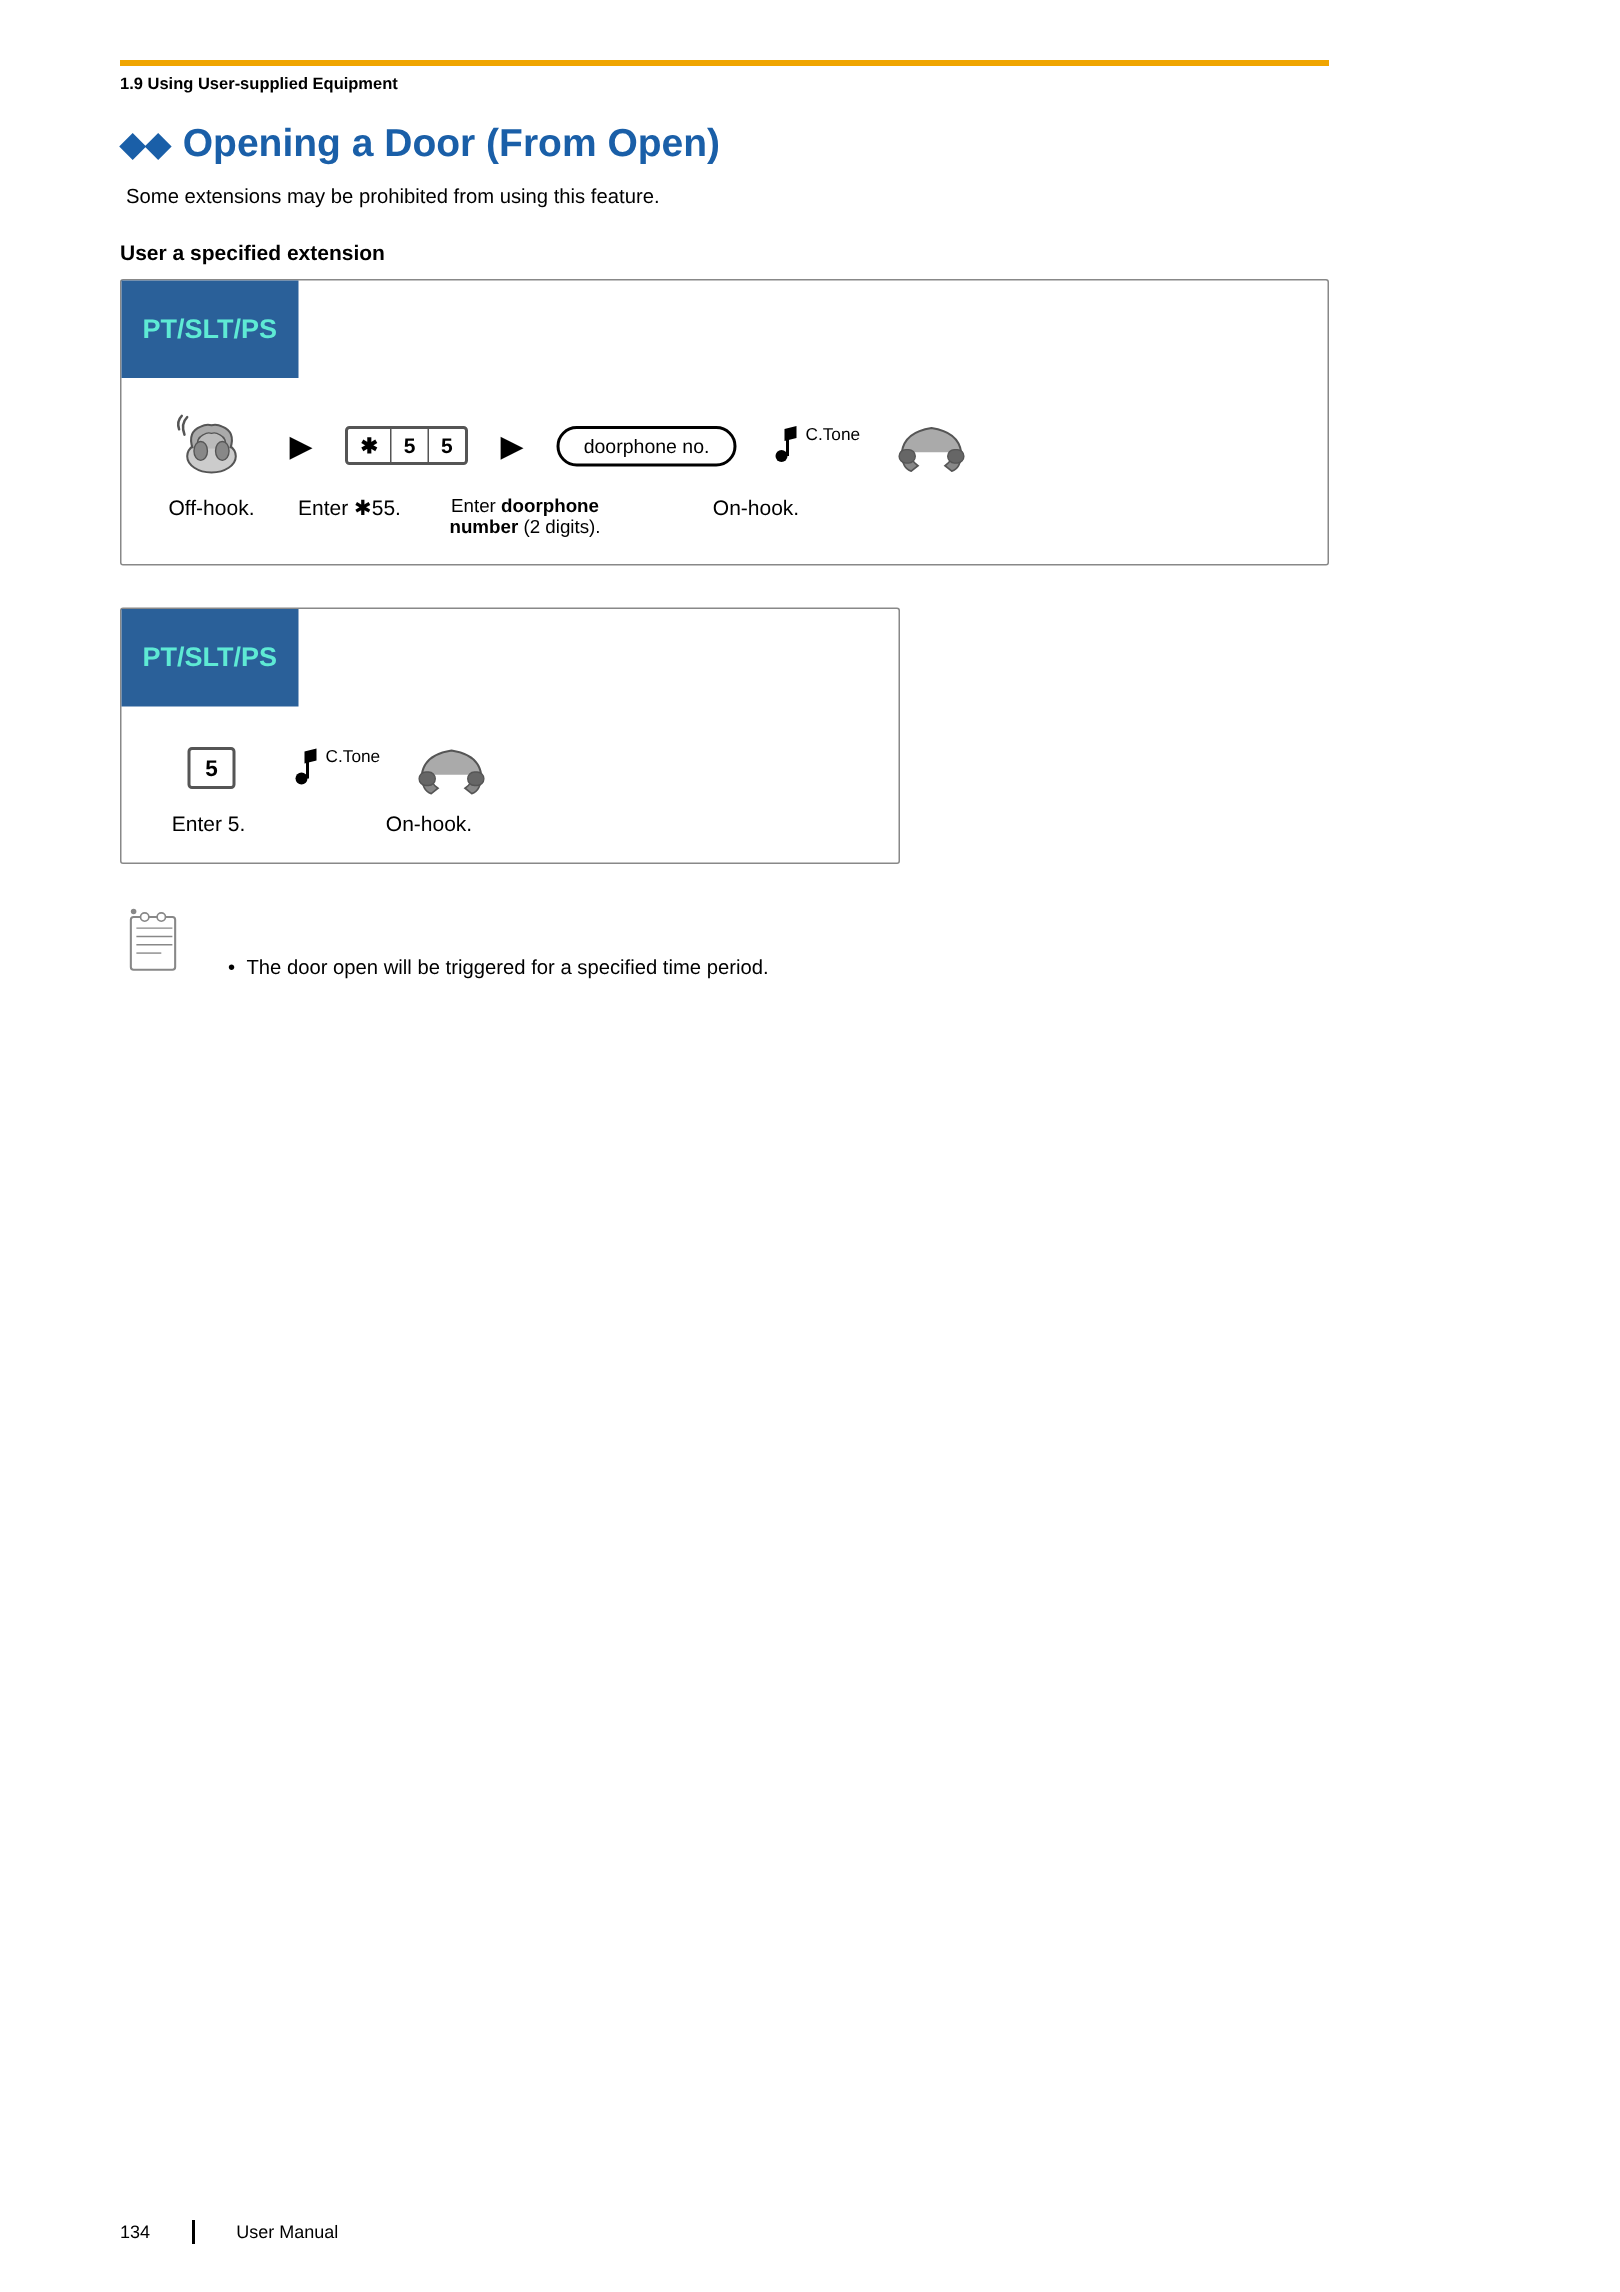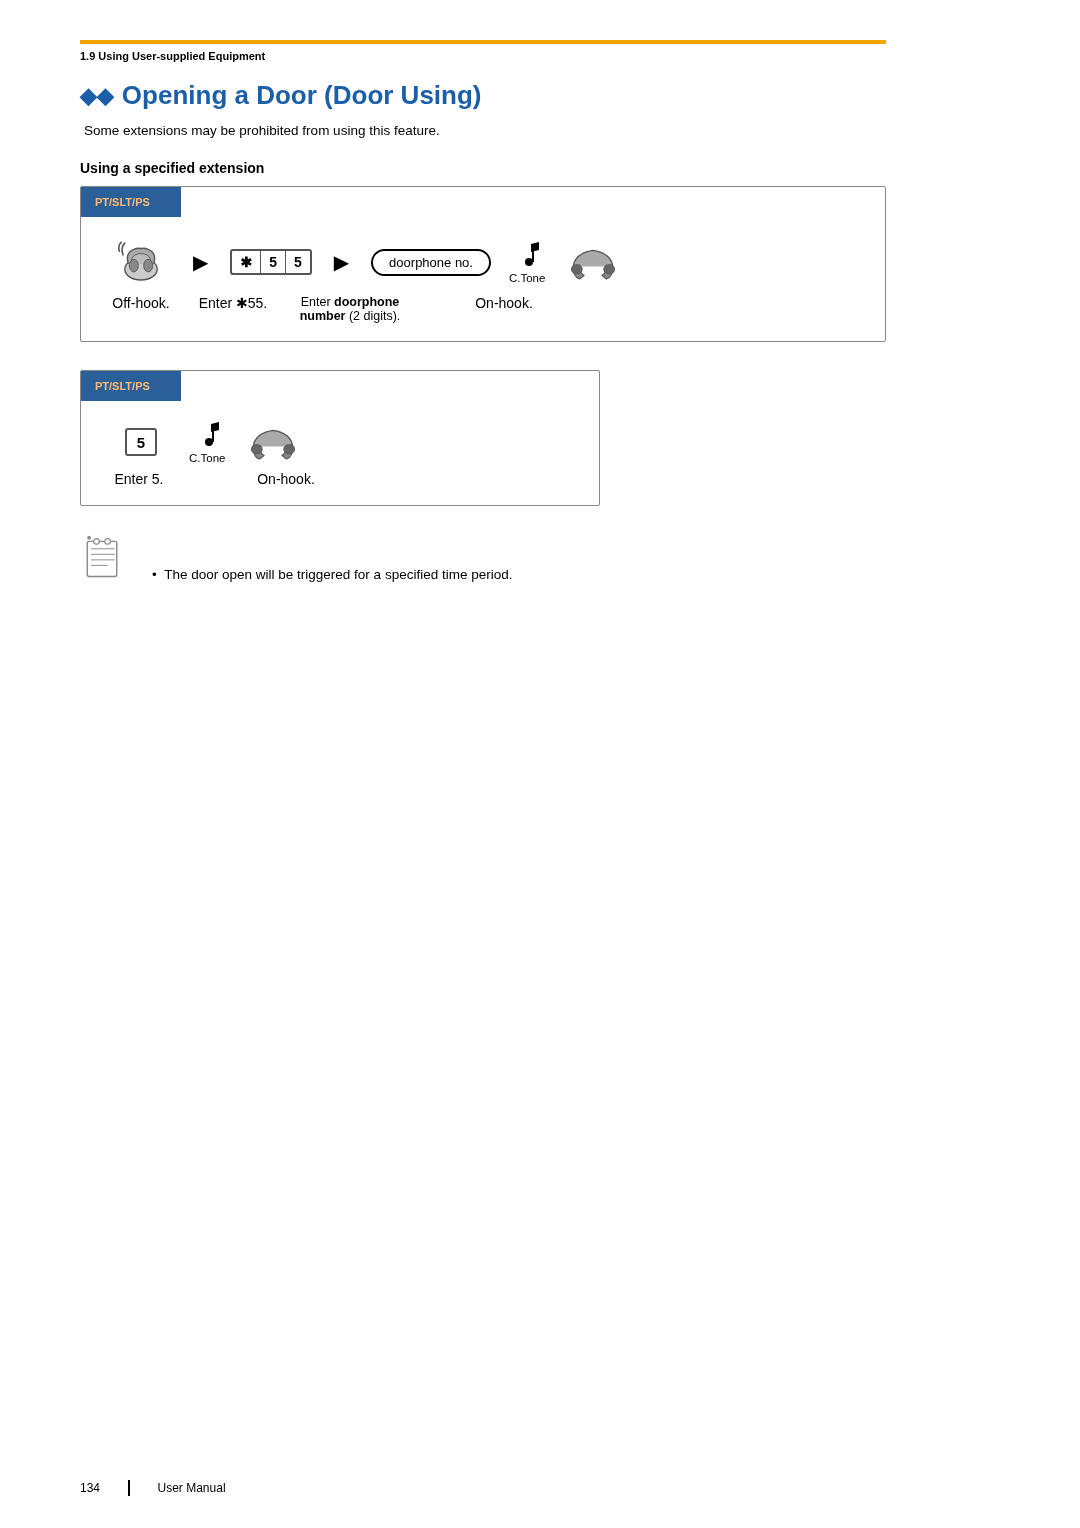--- a/index.html
+++ b/index.html
@@ -54,24 +54,24 @@
     }
     .box {
       border: 1.5px solid #888;
       border-radius: 2px;
       margin-bottom: 28px;
       padding: 0 0 18px 0;
       background: #fff;
     }
     .box-header {
       background: #2a6099;
-      color: #fdba74;
-      font-size: 11px;
-      font-weight: bold;
-      padding: 9px 14px;
+      color: #5eead4;
+      font-size: 18px;
+      font-weight: bold;
+      padding: 22px 14px;
       display: inline-block;
       min-width: 100px;
     }
     .box-content {
       padding: 18px 30px 0 30px;
     }
     .flow-row {
       display: flex;
       align-items: center;
       gap: 18px;
@@ -167,22 +167,22 @@
       gap: 28px;
       font-size: 12px;
     }
     .footer-divider {
       width: 1.5px;
       height: 16px;
       background: #000;
     }
     .ctone-group {
       display: flex;
-      flex-direction: column;
-      align-items: flex-end;
+      flex-direction: row;
+      align-items: flex-start;
     }
     .ctone-label {
       font-size: 11.5px;
       margin-top: 2px;
     }
     
     .box-narrow {
       max-width: 520px;
     }
   </style>
@@ -190,26 +190,26 @@
 <body>
 
 <div class="page">
 
   <div class="top-rule"></div>
 
   <div class="section-label">1.9 Using User-supplied Equipment</div>
 
   <div class="page-title">
     <span class="title-diamonds">◆◆</span>
-    <span>Opening a Door (Door Using)</span>
+    <span>Opening a Door (From Open)</span>
   </div>
 
   <div class="intro-text">Some extensions may be prohibited from using this feature.</div>
 
-  <div class="sub-heading">Using a specified extension</div>
+  <div class="sub-heading">User a specified extension</div>
 
   <div class="box">
     <div class="box-header">PT/SLT/PS</div>
     <div class="box-content">
 
       <div class="flow-row">
 
         <div class="flow-item">
           <svg class="icon-offhook" viewBox="0 0 60 60" fill="none" xmlns="http://www.w3.org/2000/svg">
 

